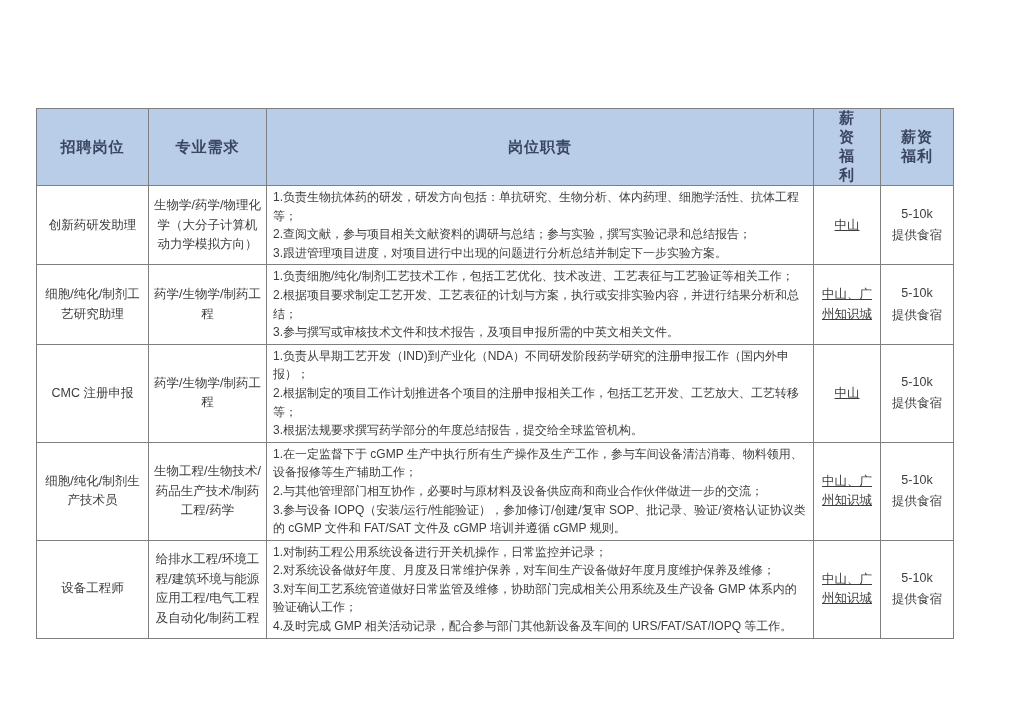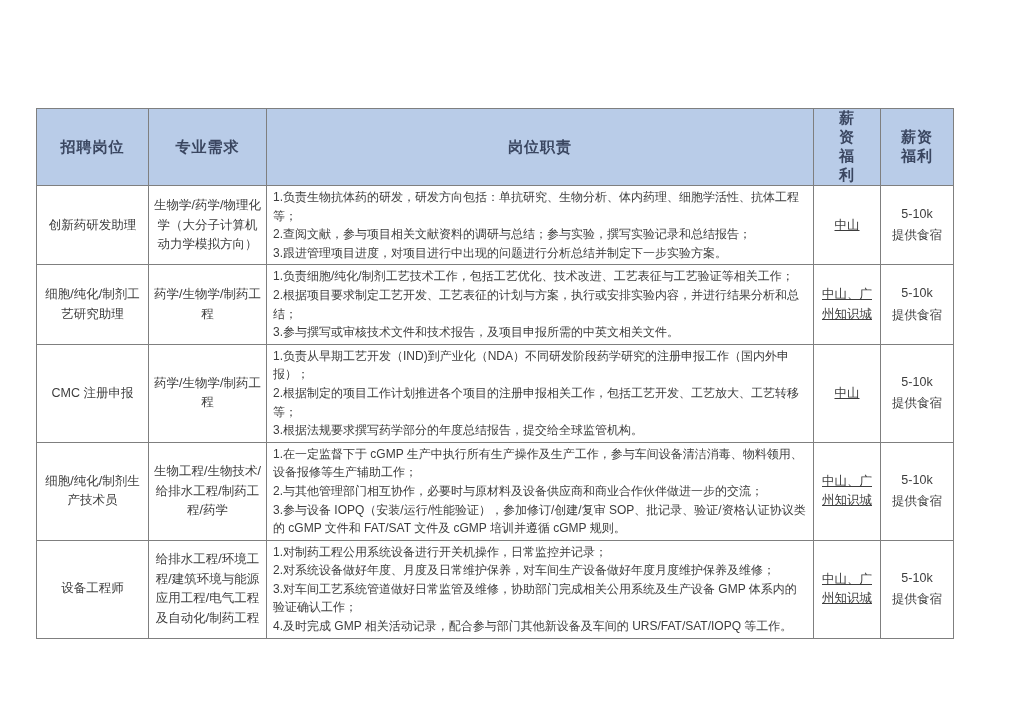--- a/index.html
+++ b/index.html
@@ -115,21 +115,21 @@
 2.根据制定的项目工作计划推进各个项目的注册申报相关工作，包括工艺开发、工艺放大、工艺转移等；
 3.根据法规要求撰写药学部分的年度总结报告，提交给全球监管机构。</td>
         <td class="location-cell">中山</td>
         <td class="salary-cell">
           <div>5-10k</div>
           <div>提供食宿</div>
         </td>
       </tr>
       <tr style="height:92px">
         <td>细胞/纯化/制剂生产技术员</td>
-        <td>生物工程/生物技术/给排水工程/制药工程/药学</td>
+        <td>生物工程/生物技术/药品生产技术/制药工程/药学</td>
         <td class="duties-cell">1.在一定监督下于 cGMP 生产中执行所有生产操作及生产工作，参与车间设备清洁消毒、物料领用、设备报修等生产辅助工作；
 2.与其他管理部门相互协作，必要时与原材料及设备供应商和商业合作伙伴做进一步的交流；
 3.参与设备 IOPQ（安装/运行/性能验证），参加修订/创建/复审 SOP、批记录、验证/资格认证协议类的 cGMP 文件和 FAT/SAT 文件及 cGMP 培训并遵循 cGMP 规则。</td>
         <td class="location-cell">中山、广州知识城</td>
         <td class="salary-cell">
           <div>5-10k</div>
           <div>提供食宿</div>
         </td>
       </tr>
       <tr style="height:92px">

